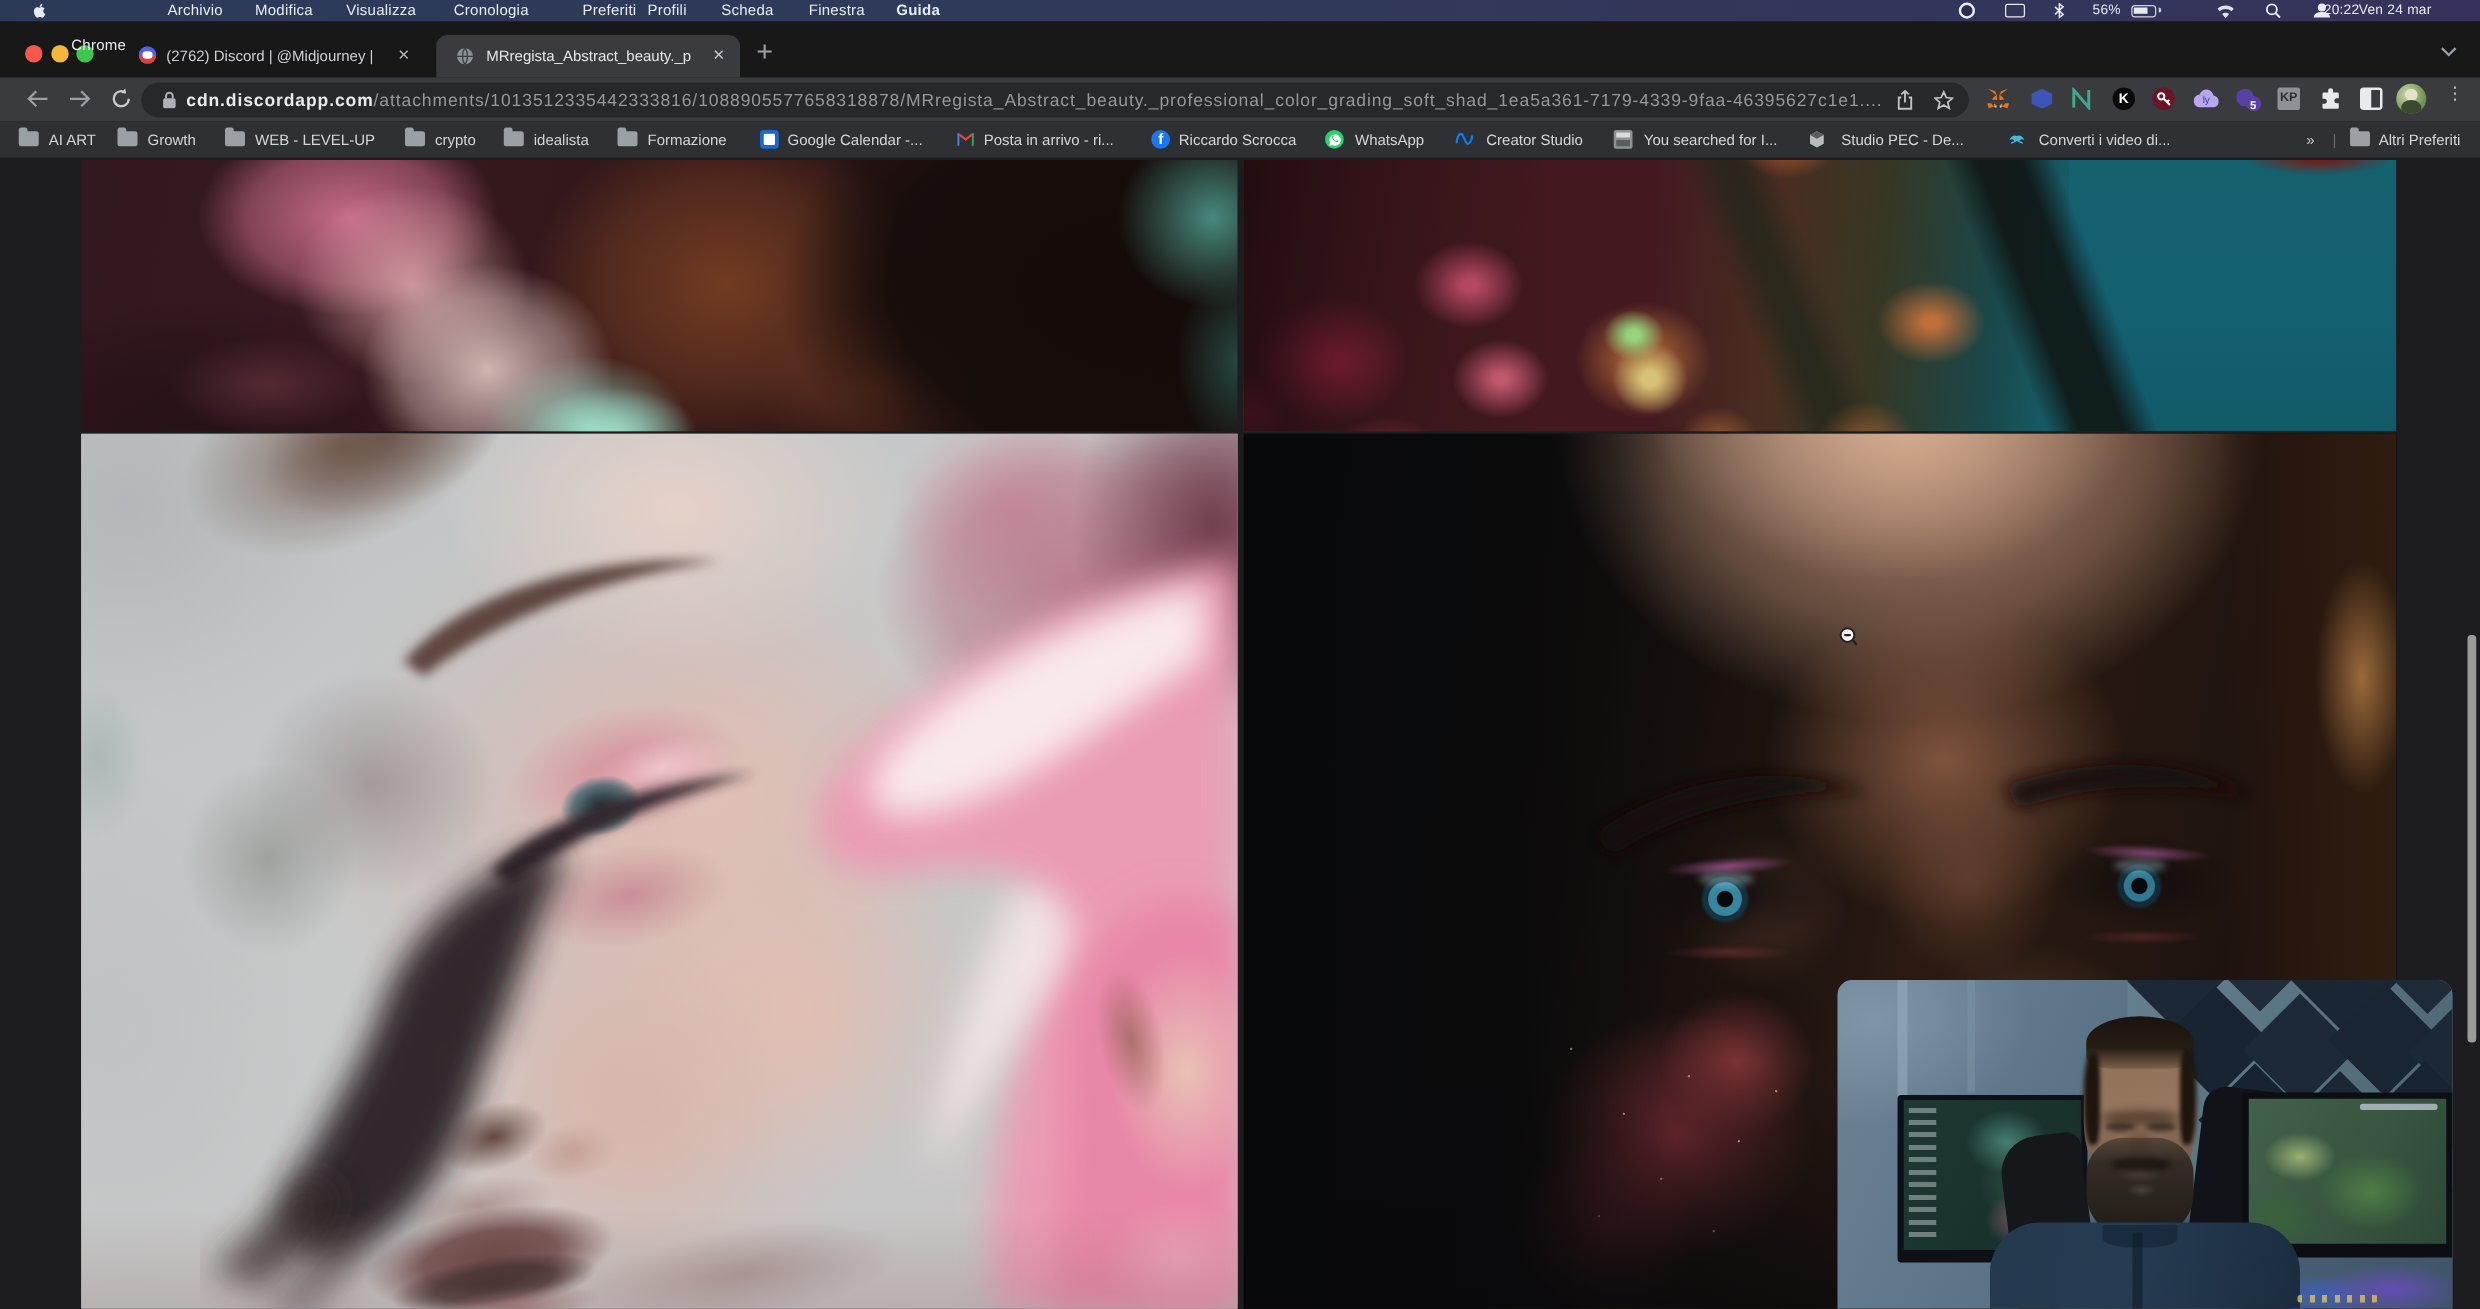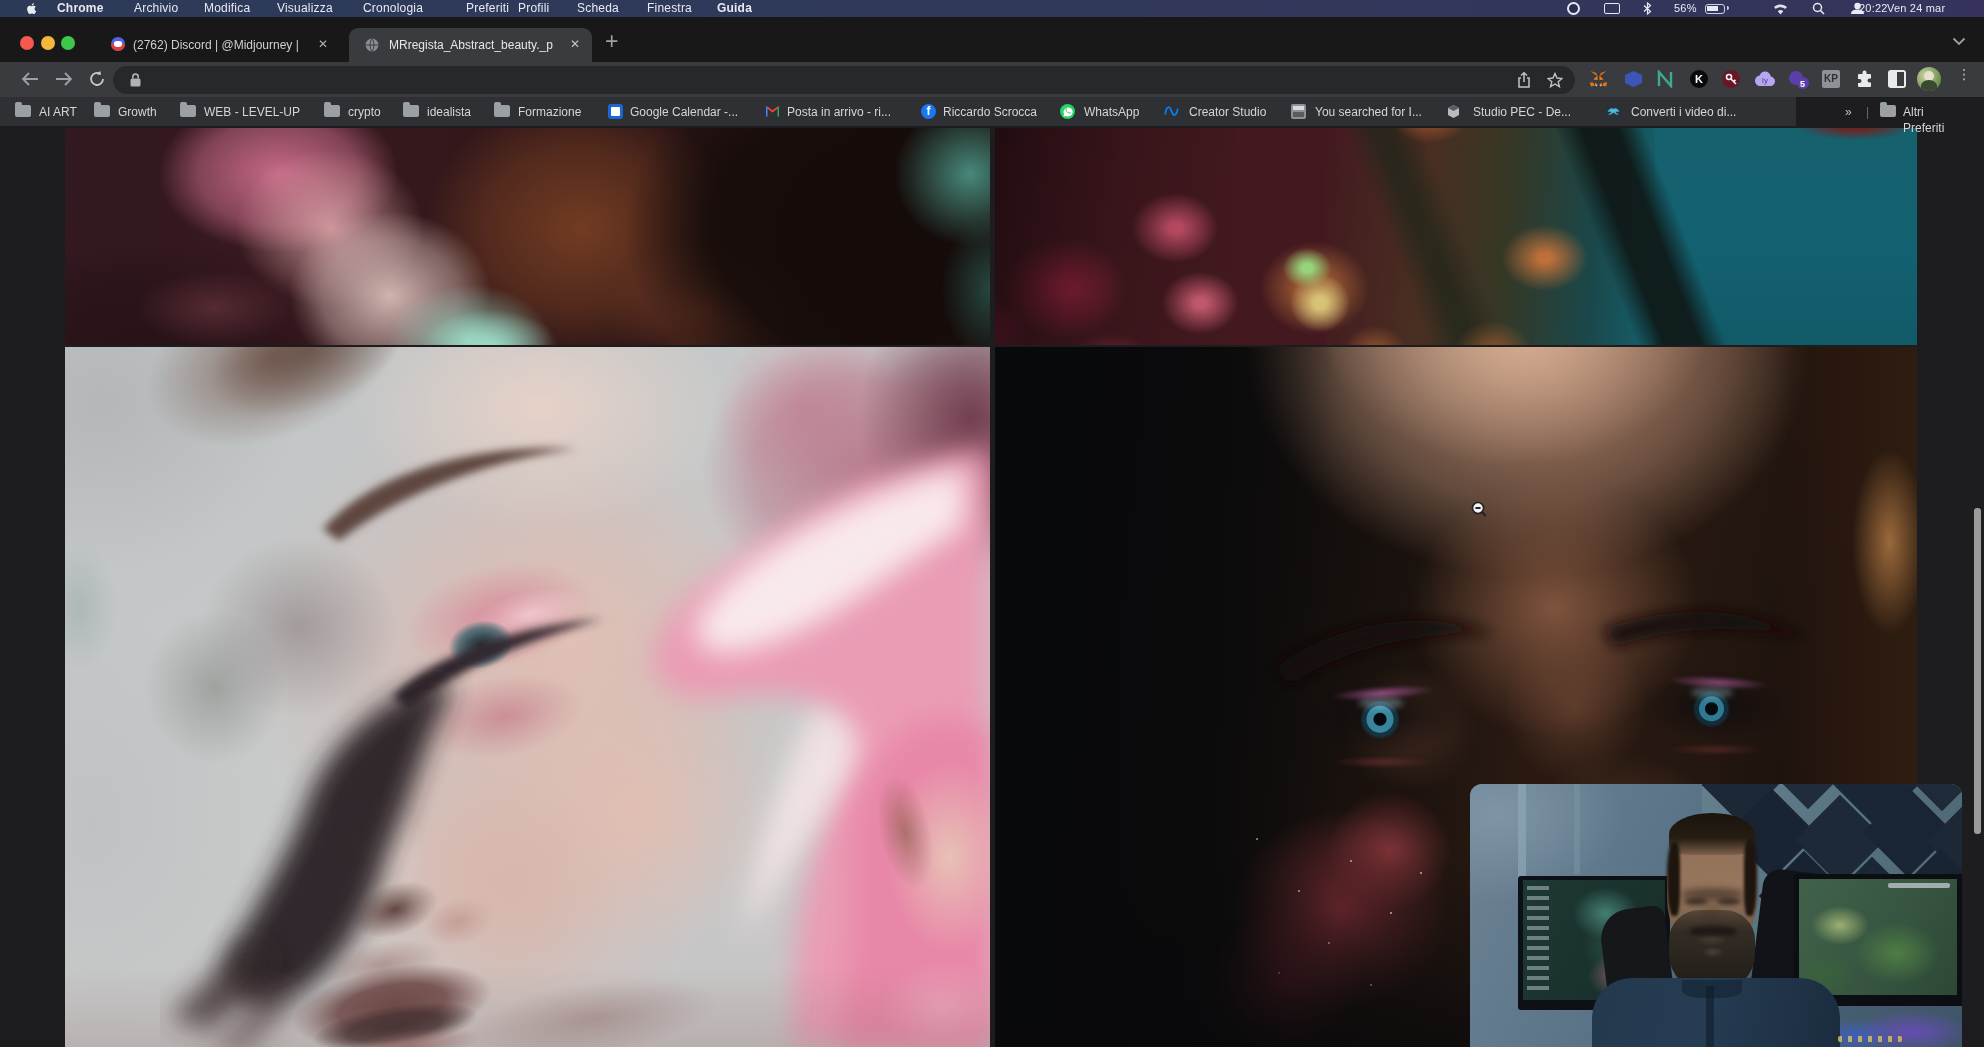--- a/index.html
+++ b/index.html
@@ -5,36 +5,36 @@
   * { margin:0; padding:0; box-sizing:border-box; }
   html,body { width:1984px; height:1047px; overflow:hidden; background:#1d1d1f;
     font-family:"Liberation Sans", sans-serif; }
   .abs { position:absolute; }
 
   
   #menubar { position:absolute; left:0; top:0; width:1984px; height:17px;
     background:linear-gradient(90deg,#2c3a58 0%,#31395a 55%,#35335c 100%);
     color:#e8eaf2; font-size:12px; z-index:30; }
   #menubar .mi { position:absolute; top:1px; line-height:15px; letter-spacing:0.2px; }
-  #menubar .b { font-weight:bold; }
+  #menubar .b { font-weight:normal;margin-top:28px; }
 
   
   #tabbar { position:absolute; left:0; top:17px; width:1984px; height:45px; background:#181818; z-index:20; }
   .tl { position:absolute; top:19px; width:14px; height:14px; border-radius:50%; }
   #tab2 { position:absolute; left:349px; top:11px; width:243px; height:34px;
     background:#3a3b3e; border-radius:9px 9px 0 0; }
   .tabtxt { color:#cdcfd2; font-size:12px; }
 
   
   #toolbar { position:absolute; left:0; top:62px; width:1984px; height:35px; background:#3a3b3e; z-index:20; }
   #urlpill { position:absolute; left:113px; top:4px; width:1462px; height:28px;
     border-radius:14px; background:#26282a; }
 
   
-  #bookbar { position:absolute; left:0; top:97px; width:1796px; height:29px; background:#2f3033; z-index:20; }
+  #bookbar { position:absolute; left:0; top:97px; width:1984px; height:29px; background:#2f3033; z-index:20; }
   .bk { position:absolute; top:7px; height:16px; color:#d3d5d7; font-size:12px; line-height:16px; }
   .fold { position:absolute; top:8px; width:16px; height:12px; border-radius:2px;
     background:#9ba0a5; }
   .fold:before { content:""; position:absolute; left:0; top:-3px; width:7px; height:4px;
     border-radius:2px 2px 0 0; background:#9ba0a5; }
   .bico { position:absolute; top:7px; width:15px; height:15px; border-radius:3px; }
 
   
   #content { position:absolute; left:0; top:126px; width:1984px; height:921px; background:#1d1d1f; overflow:hidden; z-index:1; }
   .quad { position:absolute; overflow:hidden; }
@@ -116,20 +116,21 @@
     </svg>
   <svg class="abs" style="left:88px; top:8px;" width="18" height="18" viewBox="0 0 18 18">
       <path d="M15 9 A6 6 0 1 1 12.5 4.1" stroke="#c8cacc" stroke-width="1.8" fill="none"></path>
       <path d="M12.2 0.8 L12.8 4.8 L8.9 4.4 Z" fill="#c8cacc"></path>
     </svg>
   <div id="urlpill">
     <svg class="abs" style="left:17px; top:7px;" width="11" height="14" viewBox="0 0 11 14">
         <rect x="0.5" y="5.5" width="10" height="8" rx="1.5" fill="#aeb1b5"></rect>
         <path d="M2.8 5.5 V3.8 A2.7 2.7 0 0 1 8.2 3.8 V5.5" stroke="#aeb1b5" stroke-width="1.6" fill="none"></path>
       </svg>
+    <span class="abs" style="left:36px; top:6px; font-size:14px; letter-spacing:0.72px; color:#e8eaec; white-space:nowrap; overflow:hidden; width:1360px;"><b>cdn.discordapp.com</b><span style="color:#95989c;">/attachments/1013512335442333816/1088905577658318878/MRregista_Abstract_beauty._professional_color_grading_soft_shad_1ea5a361-7179-4339-9faa-46395627c1e1....</span></span>
 
     <svg class="abs" style="left:1404px; top:6px;" width="14" height="16" viewBox="0 0 14 16">
         <path d="M7 1 V10 M4 3.5 L7 0.8 L10 3.5" stroke="#c0c3c6" stroke-width="1.5" fill="none"></path>
         <path d="M4 6 H2 V15 H12 V6 H10" stroke="#c0c3c6" stroke-width="1.5" fill="none"></path>
       </svg>
     <svg class="abs" style="left:1434px; top:6px;" width="16" height="16" viewBox="0 0 16 16">
         <path d="M8 1.5 L10 6 L15 6.5 L11.2 9.8 L12.4 14.7 L8 12 L3.6 14.7 L4.8 9.8 L1 6.5 L6 6 Z" stroke="#c0c3c6" stroke-width="1.4" fill="none"></path>
       </svg>
   </div>
 

